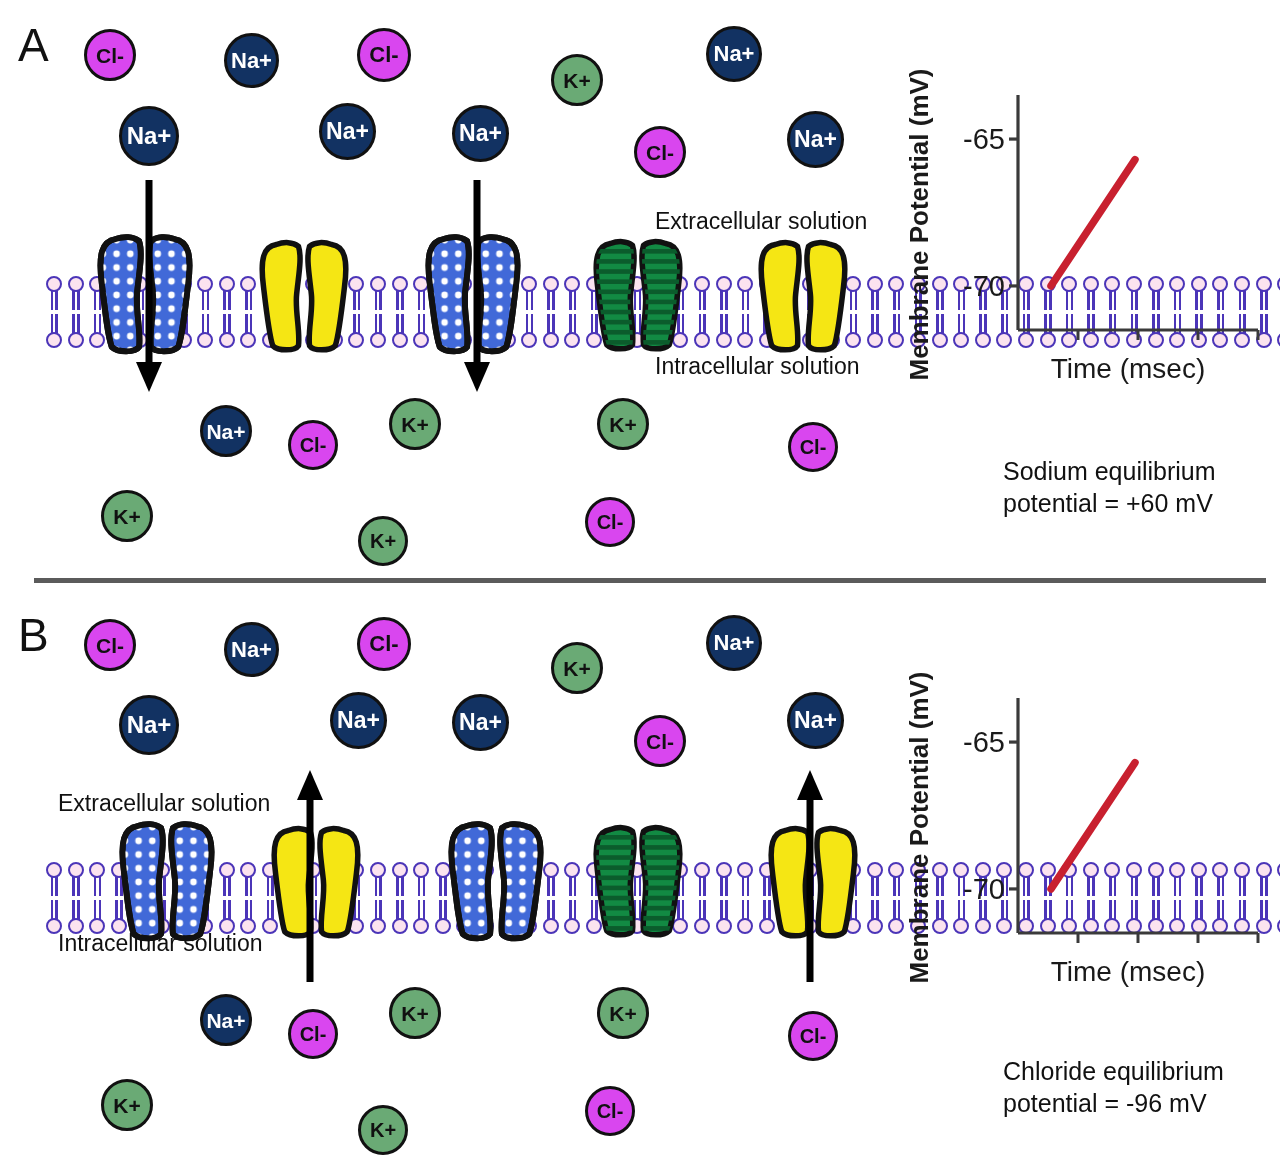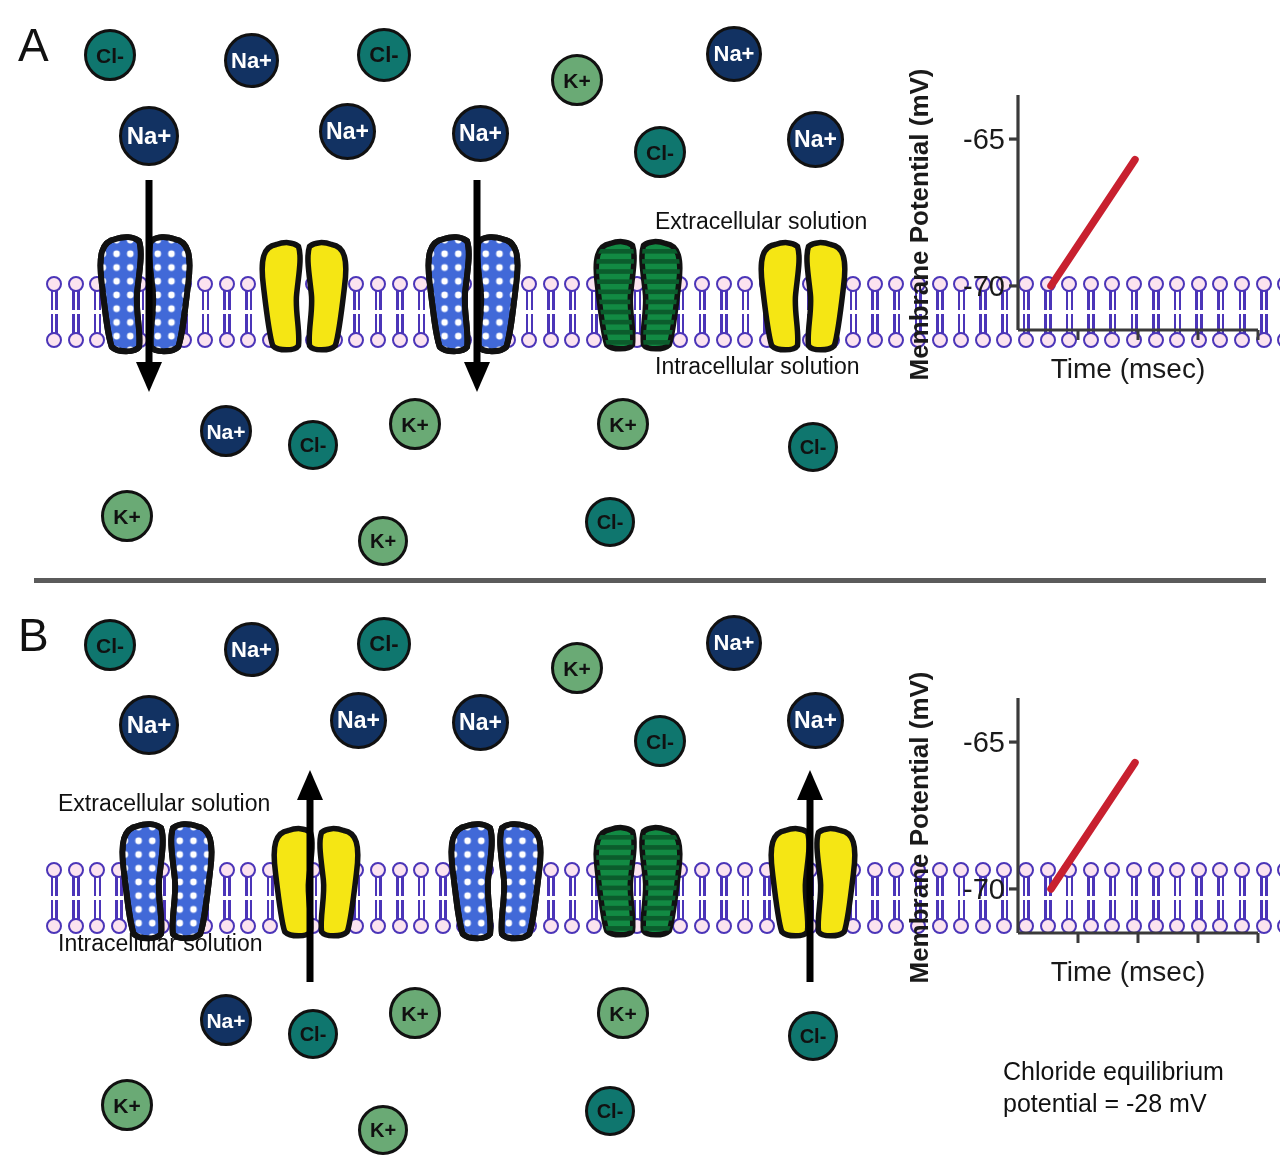--- a/index.html
+++ b/index.html
@@ -23,21 +23,21 @@
   .ion{
     position:absolute;border-radius:50%;
     border:3.5px solid #111;
     display:flex;align-items:center;justify-content:center;
     font-family:"Liberation Sans",sans-serif;
     font-weight:700;line-height:1;
     box-sizing:border-box;
     user-select:none;
   }
   .ion.na{background:#123262;color:#ffffff;}
-  .ion.cl{background:#0f766e;color:#111111;}
+  .ion.cl{background:#d946ef;color:#111111;}
   .ion.k {background:#6aaa75;color:#111111;}
 
   
   .membrane{position:absolute;left:0;width:1280px;height:72px;}
   .lipid{
     position:absolute;top:0;width:22px;height:72px;
   }
   .lipid .head{
     position:absolute;left:2px;width:16px;height:16px;border-radius:50%;
     background:#fbe3ef;border:2.6px solid #4b35b8;box-sizing:border-box;
@@ -696,20 +696,22 @@
         <text x="105" y="220.9375" text-anchor="end" font-size="29" fill="#1a1a1a" font-family="Liberation Sans, sans-serif">-70</text>
         <line x1="178" y1="255" x2="178" y2="265" stroke="#3a3a3a" stroke-width="3"></line>
         <line x1="238" y1="255" x2="238" y2="265" stroke="#3a3a3a" stroke-width="3"></line>
         <line x1="298" y1="255" x2="298" y2="265" stroke="#3a3a3a" stroke-width="3"></line>
         <line x1="358" y1="255" x2="358" y2="265" stroke="#3a3a3a" stroke-width="3"></line>
         <polyline points="151,210.9375 235,84.62500000000009" fill="none" stroke="#c8202f" stroke-width="7.5" stroke-linecap="round"></polyline>
         <text x="228" y="303" text-anchor="middle" font-size="28" fill="#1a1a1a" font-family="Liberation Sans, sans-serif">Time (msec)</text>
         <text transform="translate(28,149.5) rotate(-90)" text-anchor="middle" font-size="26" font-weight="bold" fill="#1a1a1a" font-family="Liberation Sans, sans-serif">Membrane Potential (mV)</text>
       </svg>
     </div>
+  <div class="chart-caption" style="left:1003px;top:455px;width:268px;">Sodium equilibrium
+potential = +60 mV</div>
 </div>
 
 <div class="divider"></div>
 
 <div class="panel" id="panel-b">
   <div class="panel-letter" style="left:18px;top:24px;">B</div>
 </div>
 
 <div class="memlabel" id="b-extra" style="left:58px;top:790px;">Extracellular solution</div>
 <div class="memlabel" id="b-intra" style="left:58px;top:930px;">Intracellular solution</div>
@@ -1328,13 +1330,13 @@
       <line x1="178" y1="255" x2="178" y2="265" stroke="#3a3a3a" stroke-width="3"></line>
       <line x1="238" y1="255" x2="238" y2="265" stroke="#3a3a3a" stroke-width="3"></line>
       <line x1="298" y1="255" x2="298" y2="265" stroke="#3a3a3a" stroke-width="3"></line>
       <line x1="358" y1="255" x2="358" y2="265" stroke="#3a3a3a" stroke-width="3"></line>
       <polyline points="151,210.9375 235,84.62500000000009" fill="none" stroke="#c8202f" stroke-width="7.5" stroke-linecap="round"></polyline>
       <text x="228" y="303" text-anchor="middle" font-size="28" fill="#1a1a1a" font-family="Liberation Sans, sans-serif">Time (msec)</text>
       <text transform="translate(28,149.5) rotate(-90)" text-anchor="middle" font-size="26" font-weight="bold" fill="#1a1a1a" font-family="Liberation Sans, sans-serif">Membrane Potential (mV)</text>
     </svg>
   </div>
 <div class="chart-caption" style="left:1003px;top:1055px;width:268px;">Chloride equilibrium
-potential = -28 mV</div>
+potential = -96 mV</div>
 
 </body></html>

